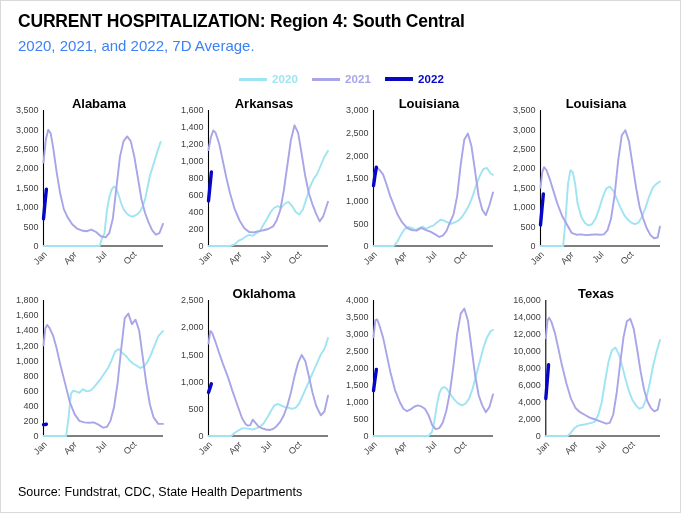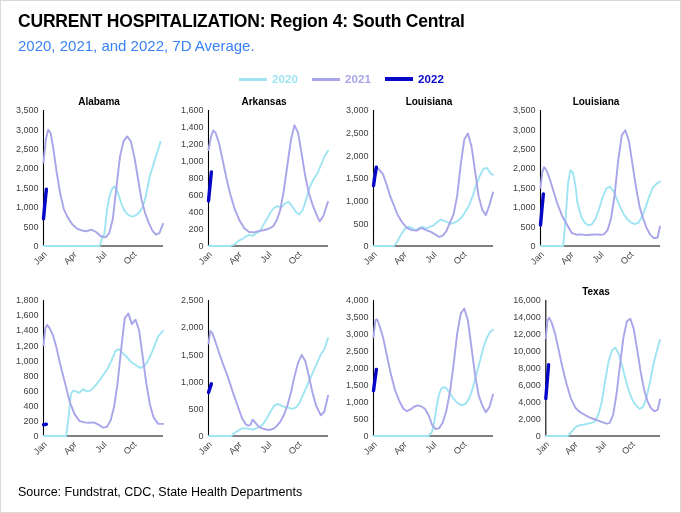--- a/index.html
+++ b/index.html
@@ -82,21 +82,21 @@
   .panel {
     position: absolute;
     width: 168px;
     height: 185px;
   }
   .panel-title {
     position: absolute;
     left: 0; top: 0;
     width: 168px;
     text-align: center;
-    font-size: 10px;
+    font-size: 13px;
     font-weight: bold;
     color: #000000;
     padding-left: 28px;
     box-sizing: border-box;
   }
   .panel-svg {
     position: absolute;
     left: 0; top: 0;
   }
 
@@ -259,20 +259,21 @@
           <path d="M 42.50 150.00 L 56.84 150.00 L 65.20 150.00 L 67.59 131.11 L 69.98 107.69 L 72.38 104.67 L 74.77 105.42 L 78.35 106.93 L 81.94 103.16 L 85.52 105.42 L 89.11 104.67 L 92.69 101.64 L 96.28 97.11 L 99.86 92.58 L 103.44 87.29 L 107.03 82.00 L 110.61 74.44 L 114.20 65.38 L 117.78 63.11 L 121.37 66.89 L 124.95 69.91 L 128.54 74.44 L 132.13 77.47 L 135.71 79.73 L 139.30 82.00 L 142.88 80.49 L 146.47 75.96 L 150.05 68.40 L 153.63 59.33 L 157.22 50.27 L 162.00 44.98" class="series-path" stroke="#9FE4F2" stroke-width="1.9"></path>
           <path d="M 42.50 59.33 L 44.29 42.71 L 46.09 38.93 L 48.48 41.96 L 52.06 49.51 L 55.64 62.36 L 59.23 78.22 L 64.01 97.11 L 68.79 116.00 L 73.57 128.09 L 78.35 134.89 L 83.13 136.40 L 87.91 136.78 L 92.69 136.40 L 97.47 138.67 L 102.25 141.69 L 105.84 140.93 L 109.42 134.89 L 113.00 121.29 L 116.59 97.11 L 120.17 63.11 L 123.76 32.13 L 127.34 27.60 L 130.93 38.18 L 134.51 33.64 L 138.10 44.22 L 141.69 70.67 L 145.27 97.11 L 148.86 118.27 L 152.44 131.11 L 157.22 137.91 L 162.00 137.91" class="series-path" stroke="#A8A5E8" stroke-width="1.9"></path>
           <path d="M 42.50 138.67 L 43.93 138.52 L 45.37 138.29" class="series-path" stroke="#0707C8" stroke-width="3.4"></path>
           <text x="46.5" y="159" class="xtick" transform="rotate(-45 46.5 159)">Jan</text>
           <text x="76.375" y="159" class="xtick" transform="rotate(-45 76.375 159)">Apr</text>
           <text x="106.25" y="159" class="xtick" transform="rotate(-45 106.25 159)">Jul</text>
           <text x="136.125" y="159" class="xtick" transform="rotate(-45 136.125 159)">Oct</text>
         </svg>
       </div>
       <div class="panel" style="left: 165px; top: 190px;">
+        <div class="panel-title">Oklahoma</div>
         <svg width="168" height="185" class="panel-svg" viewBox="0 0 168 185">
           <text x="37.5" y="153.2" class="ytick">0</text>
           <text x="37.5" y="126" class="ytick">500</text>
           <text x="37.5" y="98.8" class="ytick">1,000</text>
           <text x="37.5" y="71.60000000000001" class="ytick">1,500</text>
           <text x="37.5" y="44.39999999999999" class="ytick">2,000</text>
           <text x="37.5" y="17.2" class="ytick">2,500</text>
           <path d="M 42.5 14 L 42.5 150 L 162 150" class="axis-line"></path>
           <path d="M 42.50 150.00 L 56.84 150.00 L 65.20 150.00 L 68.79 146.74 L 72.38 144.56 L 75.96 142.38 L 79.55 142.38 L 83.13 142.93 L 86.72 143.47 L 90.30 142.38 L 93.88 140.75 L 97.47 137.49 L 101.06 132.05 L 104.64 125.52 L 108.23 119.54 L 111.81 117.90 L 115.39 119.54 L 118.98 121.17 L 122.56 121.71 L 126.15 122.80 L 129.74 121.71 L 133.32 117.36 L 136.91 109.20 L 140.49 101.04 L 144.07 92.88 L 147.66 84.72 L 151.25 76.56 L 154.83 68.40 L 158.41 62.96 L 162.00 52.08" class="series-path" stroke="#9FE4F2" stroke-width="1.9"></path>
           <path d="M 42.50 57.52 L 44.29 45.01 L 46.09 46.64 L 49.67 56.43 L 53.25 67.31 L 56.84 77.65 L 61.62 90.16 L 66.40 104.85 L 71.18 118.45 L 75.96 132.05 L 79.55 138.03 L 81.94 139.66 L 84.32 139.12 L 86.72 133.68 L 89.11 136.40 L 92.69 140.75 L 96.28 142.38 L 99.86 143.47 L 103.44 144.02 L 107.03 142.93 L 110.61 140.21 L 114.20 135.86 L 117.78 129.33 L 121.37 119.54 L 124.95 106.48 L 128.54 90.16 L 132.13 76.56 L 135.71 68.94 L 139.30 74.93 L 142.88 90.16 L 146.47 106.48 L 150.05 119.54 L 154.83 129.33 L 158.41 125.52 L 162.00 109.74" class="series-path" stroke="#A8A5E8" stroke-width="1.9"></path>

